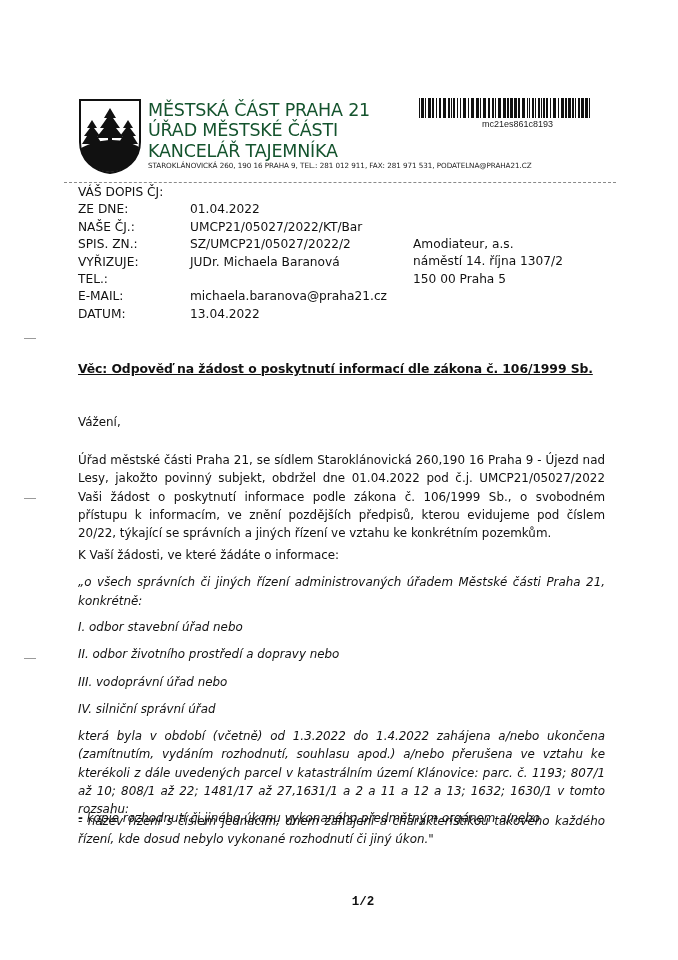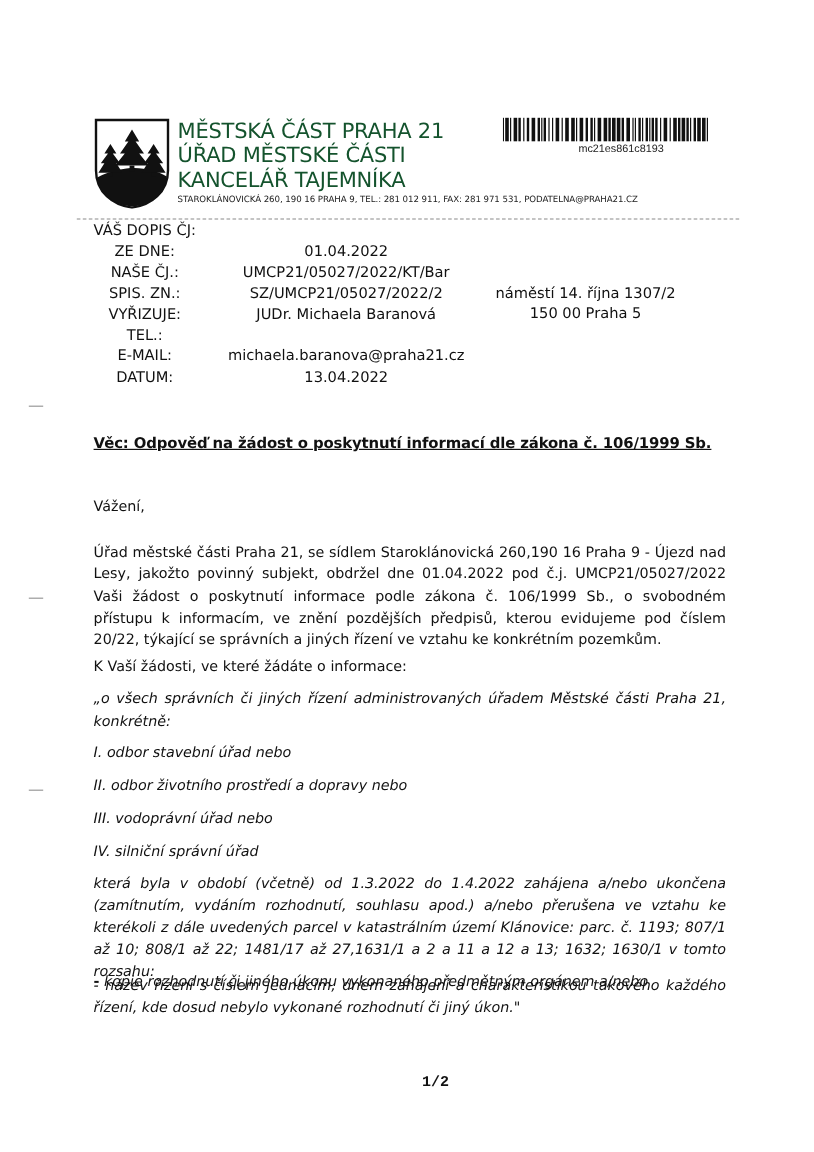--- a/index.html
+++ b/index.html
@@ -14,21 +14,21 @@
   .org-line { font-size: 17.5px; line-height: 20px; letter-spacing: -0.2px; color: #14532d; white-space: nowrap; }
   #org1 { left: 148px; top: 100px; }
   #org2 { left: 148px; top: 120px; }
   #org3 { left: 148px; top: 141px; text-align: center; }
   #address-line { left: 148px; top: 161px; font-size: 7.2px; white-space: nowrap; color: #222; letter-spacing: -0.05px; }
   #barcode { left: 419px; top: 98px; width: 174px; height: 20px; }
   #barcode-text { left: 466px; top: 119px; font-family: "Liberation Sans", sans-serif; font-size: 9px; color: #222; padding-left: 16px; }
   #header-rule { left: 64px; top: 182px; width: 552px; height: 0; border-top: 1px dashed #8a8a8a; }
 
   
-  .ref-label, .ref-value, .addr-line { font-size: 12.2px; line-height: 17.4px; white-space: nowrap; color: #111; text-align: center; }
+  .ref-label, .ref-value, .addr-line { font-size: 12.2px; line-height: 17.4px; white-space: nowrap; color: #111; }
   #ref-labels { left: 78px; top: 184px; }
   #ref-values { left: 190px; top: 184px; }
   #recipient { left: 413px; top: 236px; }
 
   
   #subject { left: 78px; top: 361px; font-size: 12.4px; font-weight: bold; text-decoration: underline; white-space: nowrap; letter-spacing: -0.1px; }
 
   
   .para { left: 78px; width: 527px; font-size: 11.9px; line-height: 18.3px; text-align: justify; }
   .it { font-style: italic; }
@@ -141,20 +141,21 @@
   <div class="ref-value">&nbsp;</div>
   <div class="ref-value">01.04.2022</div>
   <div class="ref-value">UMCP21/05027/2022/KT/Bar</div>
   <div class="ref-value">SZ/UMCP21/05027/2022/2</div>
   <div class="ref-value">JUDr. Michaela Baranová</div>
   <div class="ref-value">&nbsp;</div>
   <div class="ref-value">michaela.baranova@praha21.cz</div>
   <div class="ref-value">13.04.2022</div>
 </div>
 <div class="abs" id="recipient">
+  <div class="addr-line">Amodiateur, a.s.</div>
   <div class="addr-line">náměstí 14. října 1307/2</div>
   <div class="addr-line">150 00  Praha 5</div>
 </div>
 
 <div class="abs" id="subject">Věc: Odpověď na žádost o poskytnutí informací dle zákona č. 106/1999 Sb.</div>
 
 <div class="abs para" id="greeting">Vážení,</div>
 <div class="abs para just-last" id="p1">Úřad městské části Praha 21, se sídlem Staroklánovická 260,190 16 Praha 9 - Újezd nad Lesy, jakožto povinný subjekt, obdržel dne 01.04.2022 pod č.j. UMCP21/05027/2022 Vaši žádost o poskytnutí informace podle zákona č. 106/1999 Sb., o svobodném přístupu k informacím, ve znění pozdějších předpisů, kterou evidujeme pod číslem 20/22, týkající se správních a jiných řízení ve vztahu ke konkrétním pozemkům.</div>
 <div class="abs para" id="p2">K Vaší žádosti, ve které žádáte o informace:</div>
 <div class="abs para it just-last" id="q-intro">„o všech správních či jiných řízení administrovaných úřadem Městské části Praha 21, konkrétně:</div>

